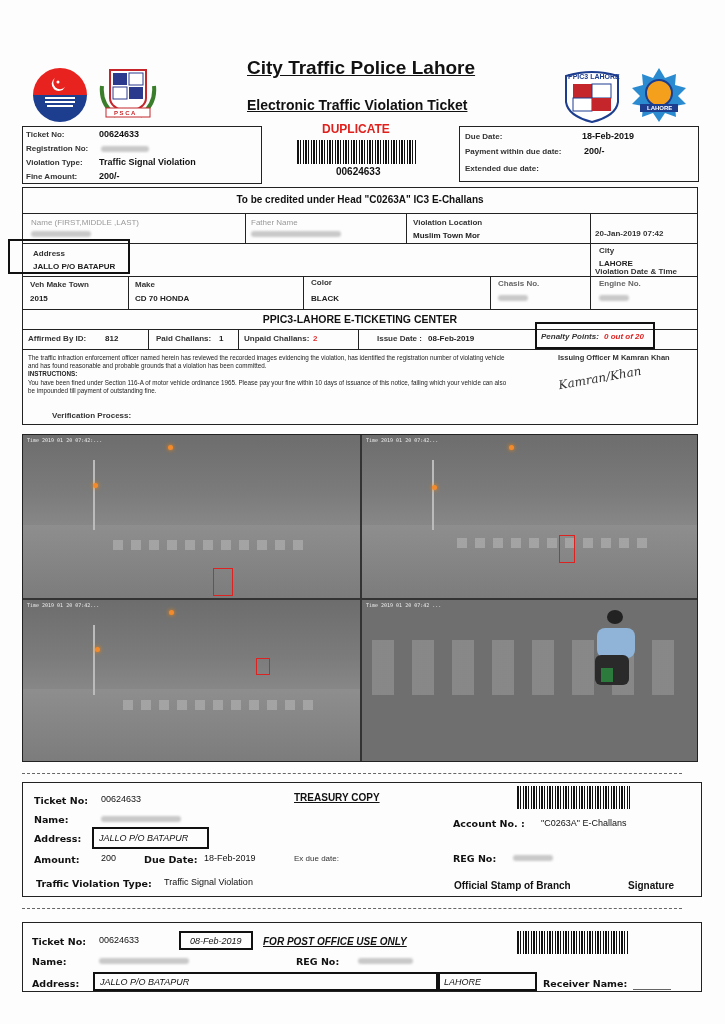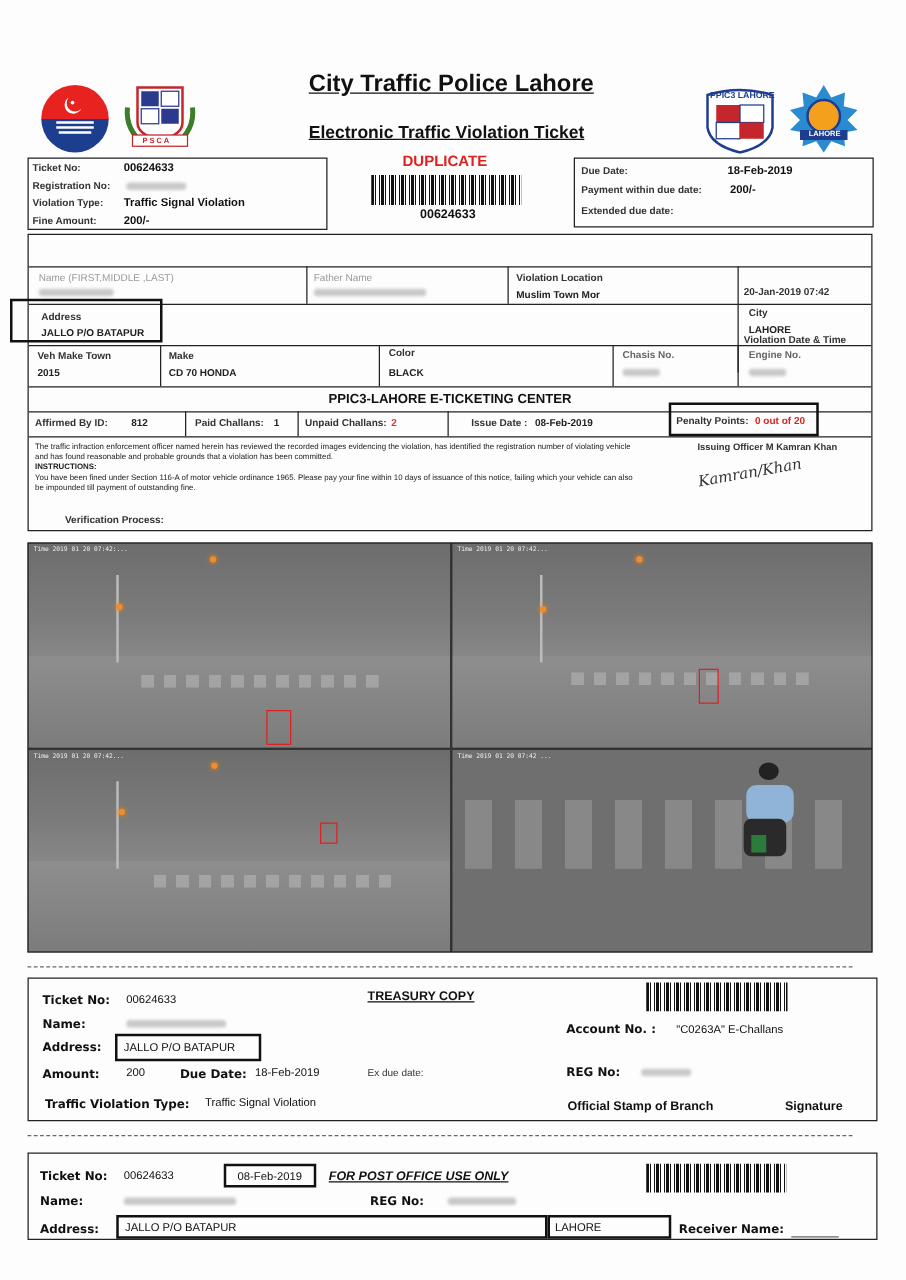--- a/index.html
+++ b/index.html
@@ -1,19 +1,19 @@
 <!DOCTYPE html>
 <html><head>
 <meta charset="utf-8">
 <style>
   * { box-sizing: border-box; margin: 0; padding: 0; }
   body { width: 725px; height: 1024px; background: #fdfdfd; font-family: "Liberation Sans", sans-serif; color: #111; position: relative; overflow: hidden; }
   .abs { position: absolute; }
   .bx { position: absolute; border: 1.5px solid #222; }
-  .thick { border: 2.5px solid #111; }
+  .thick { border: 2.5px solid #111; font-style: italic; }
   .lbl { font-size: 8px; color: #333; }
   .val { font-size: 8px; font-weight: bold; color: #222; }
   .blur { display: inline-block; height: 6px; background: #c9c9c9; border-radius: 3px; filter: blur(1.2px); }
   .title1 { font-size: 19px; font-weight: bold; text-decoration: underline; }
   .title2 { font-size: 14px; font-weight: bold; text-decoration: underline; }
   .barcode { background: repeating-linear-gradient(90deg, #111 0 2px, #fff 2px 3px, #111 3px 4px, #fff 4px 6px, #111 6px 7px, #fff 7px 8px); }
   .photo { position: absolute; background: linear-gradient(180deg, #6d6d6d 0%, #7b7b7b 35%, #8a8a8a 60%, #7f7f7f 100%); overflow: hidden; }
   .photo .road { position: absolute; left: 0; right: 0; bottom: 0; height: 45%; background: linear-gradient(180deg,#8e8e8e,#7c7c7c); }
   .photo .zebra { position: absolute; height: 10px; background: repeating-linear-gradient(90deg, #aaa 0 10px, transparent 10px 18px); opacity: .8; }
   .photo .pole { position: absolute; width: 2px; background: #bbb; }
@@ -87,20 +87,21 @@
 
 <div class="bx" style="left:459px;top:126px;width:240px;height:56px;">
   <div class="abs lbl bold" style="left:5px;top:5px;">Due Date:</div>
   <div class="abs small bold" style="left:122px;top:4px;">18-Feb-2019</div>
   <div class="abs lbl bold" style="left:5px;top:20px;">Payment within due date:</div>
   <div class="abs small bold" style="left:124px;top:19px;">200/-</div>
   <div class="abs lbl bold" style="left:5px;top:37px;">Extended due date:</div>
 </div>
 
 <div class="bx" style="left:22px;top:187px;width:676px;height:238px;">
+  <div class="abs" style="left:0;right:0;top:6px;text-align:center;font-size:10px;font-weight:bold;">To be credited under Head "C0263A" IC3 E-Challans</div>
   <div class="abs" style="left:0;right:0;top:25px;border-top:1.5px solid #222;"></div>
 
   <div class="abs lbl" style="left:8px;top:30px;color:#999;filter:blur(.5px);">Name (FIRST,MIDDLE ,LAST)</div>
   <span class="abs blur" style="left:8px;top:43px;width:60px;"></span>
   <div class="abs" style="left:222px;top:25px;height:30px;border-left:1.5px solid #222;"></div>
   <div class="abs lbl" style="left:228px;top:30px;color:#999;filter:blur(.5px);">Father Name</div>
   <span class="abs blur" style="left:228px;top:43px;width:90px;"></span>
   <div class="abs" style="left:383px;top:25px;height:30px;border-left:1.5px solid #222;"></div>
   <div class="abs lbl bold" style="left:390px;top:30px;">Violation Location</div>
   <div class="abs val" style="left:390px;top:43px;">Muslim Town Mor</div>

